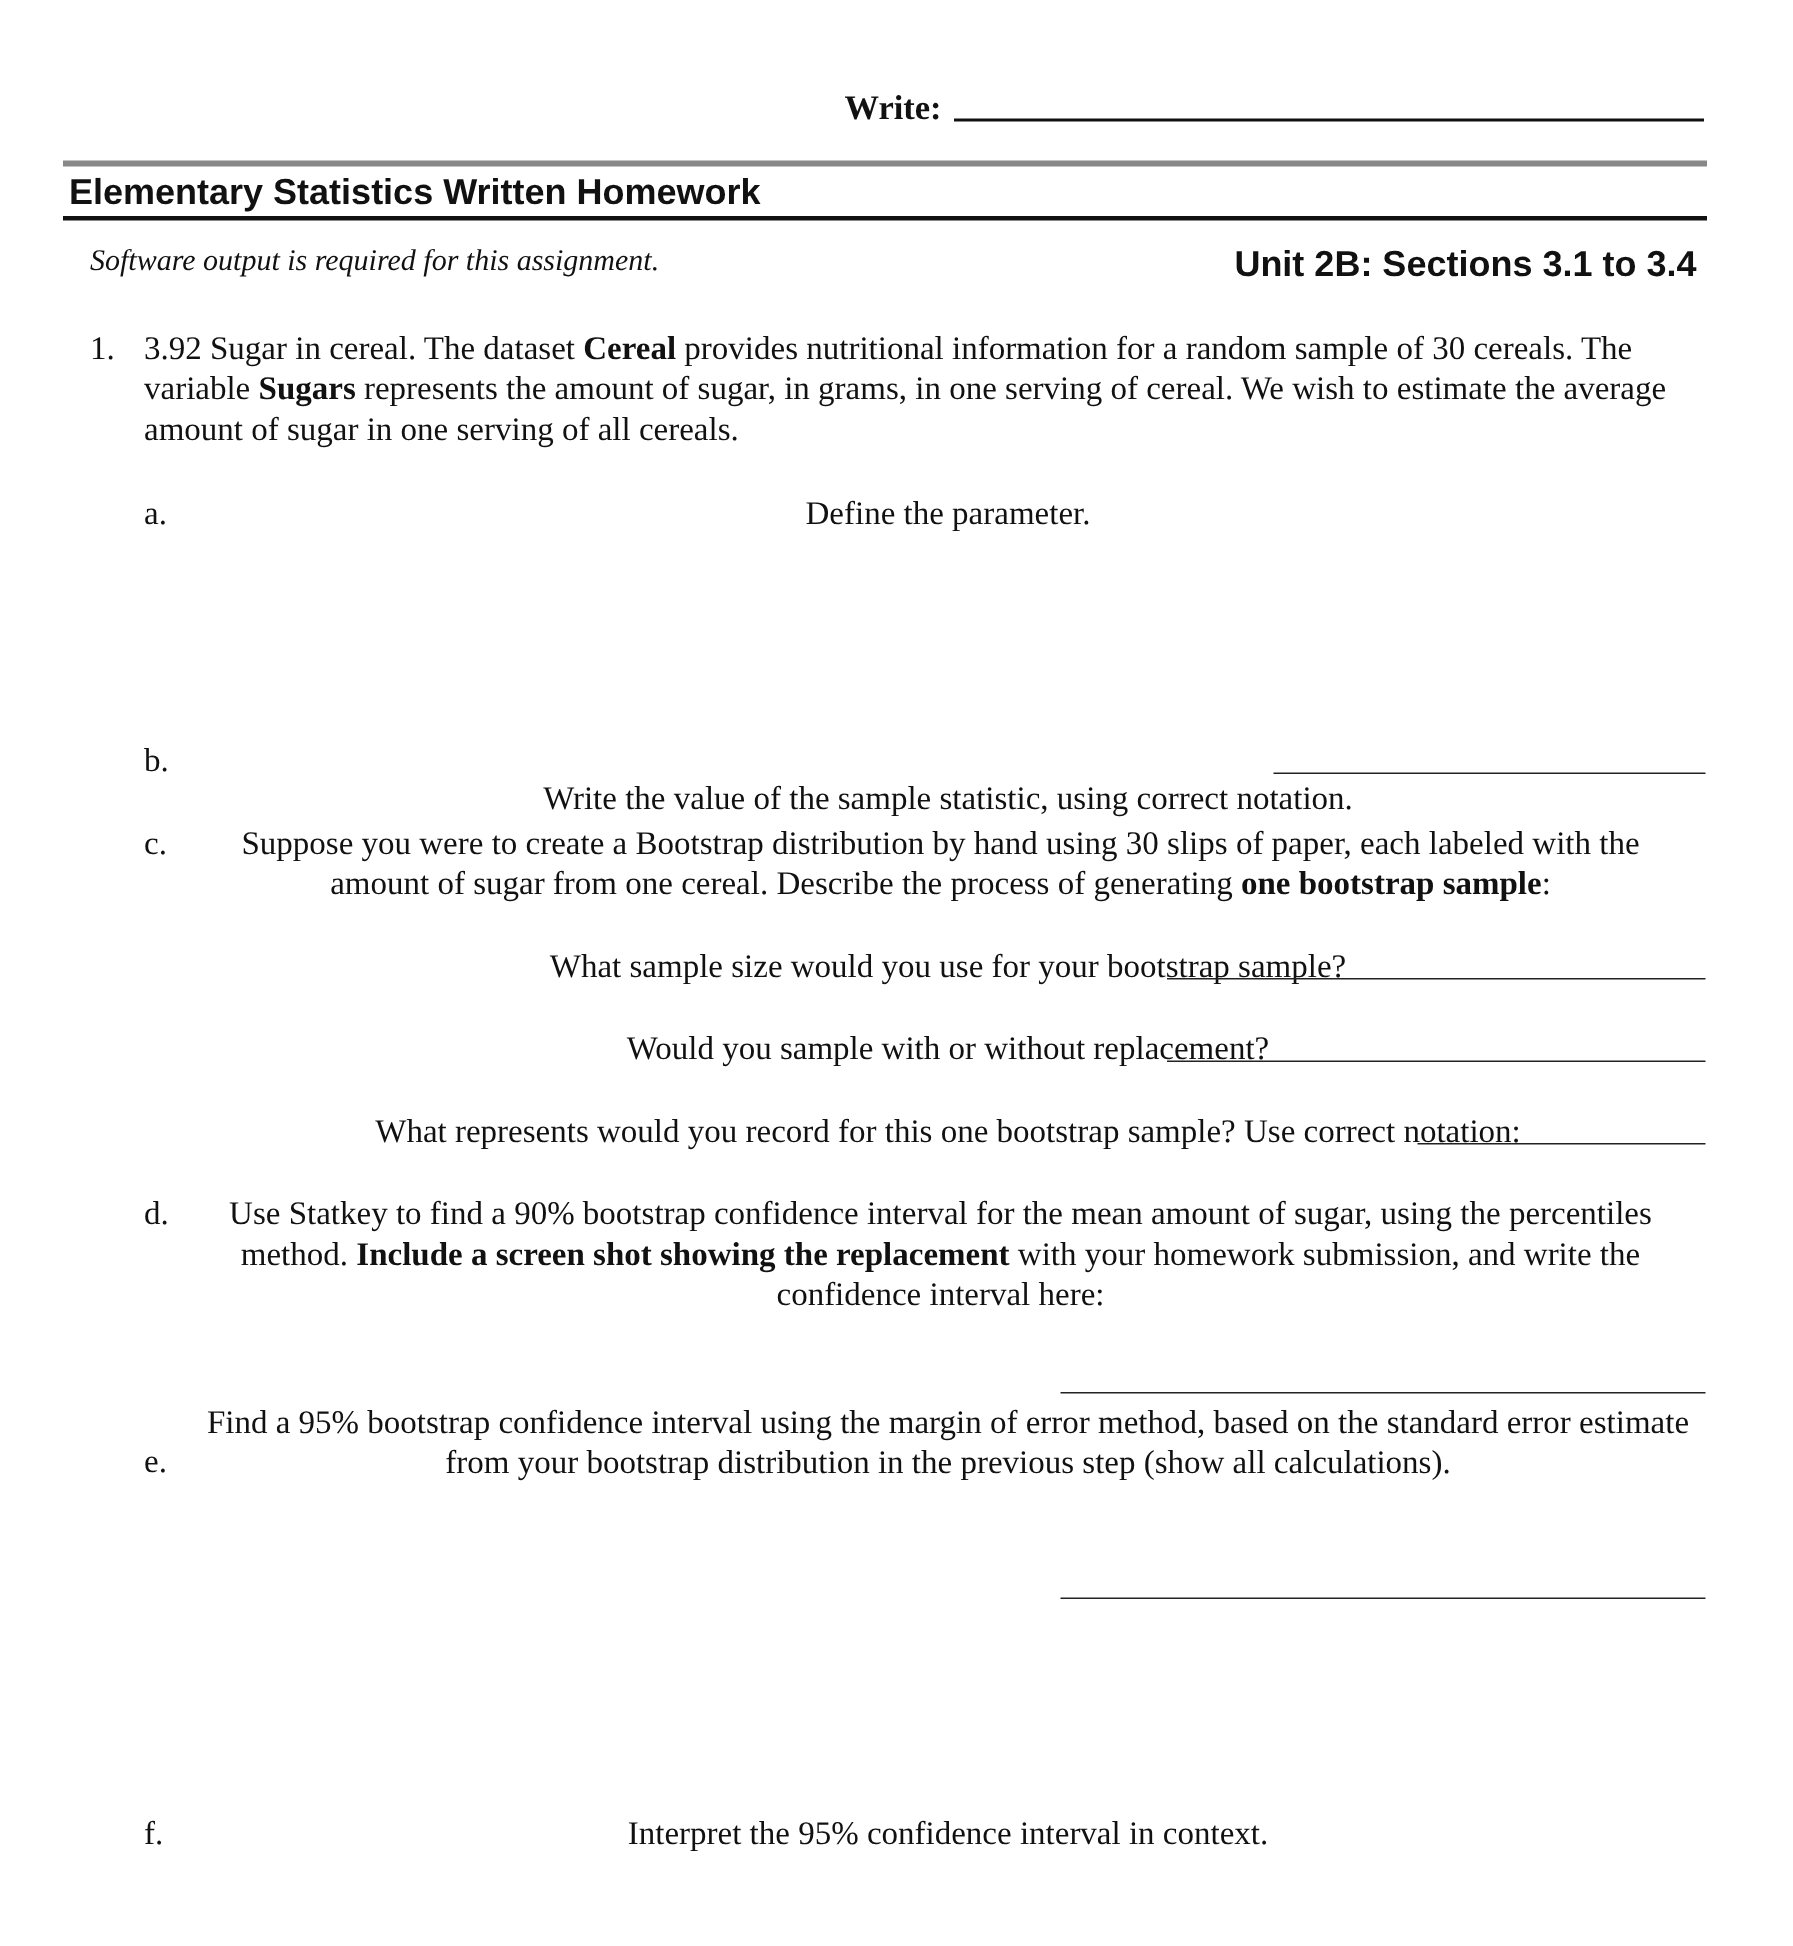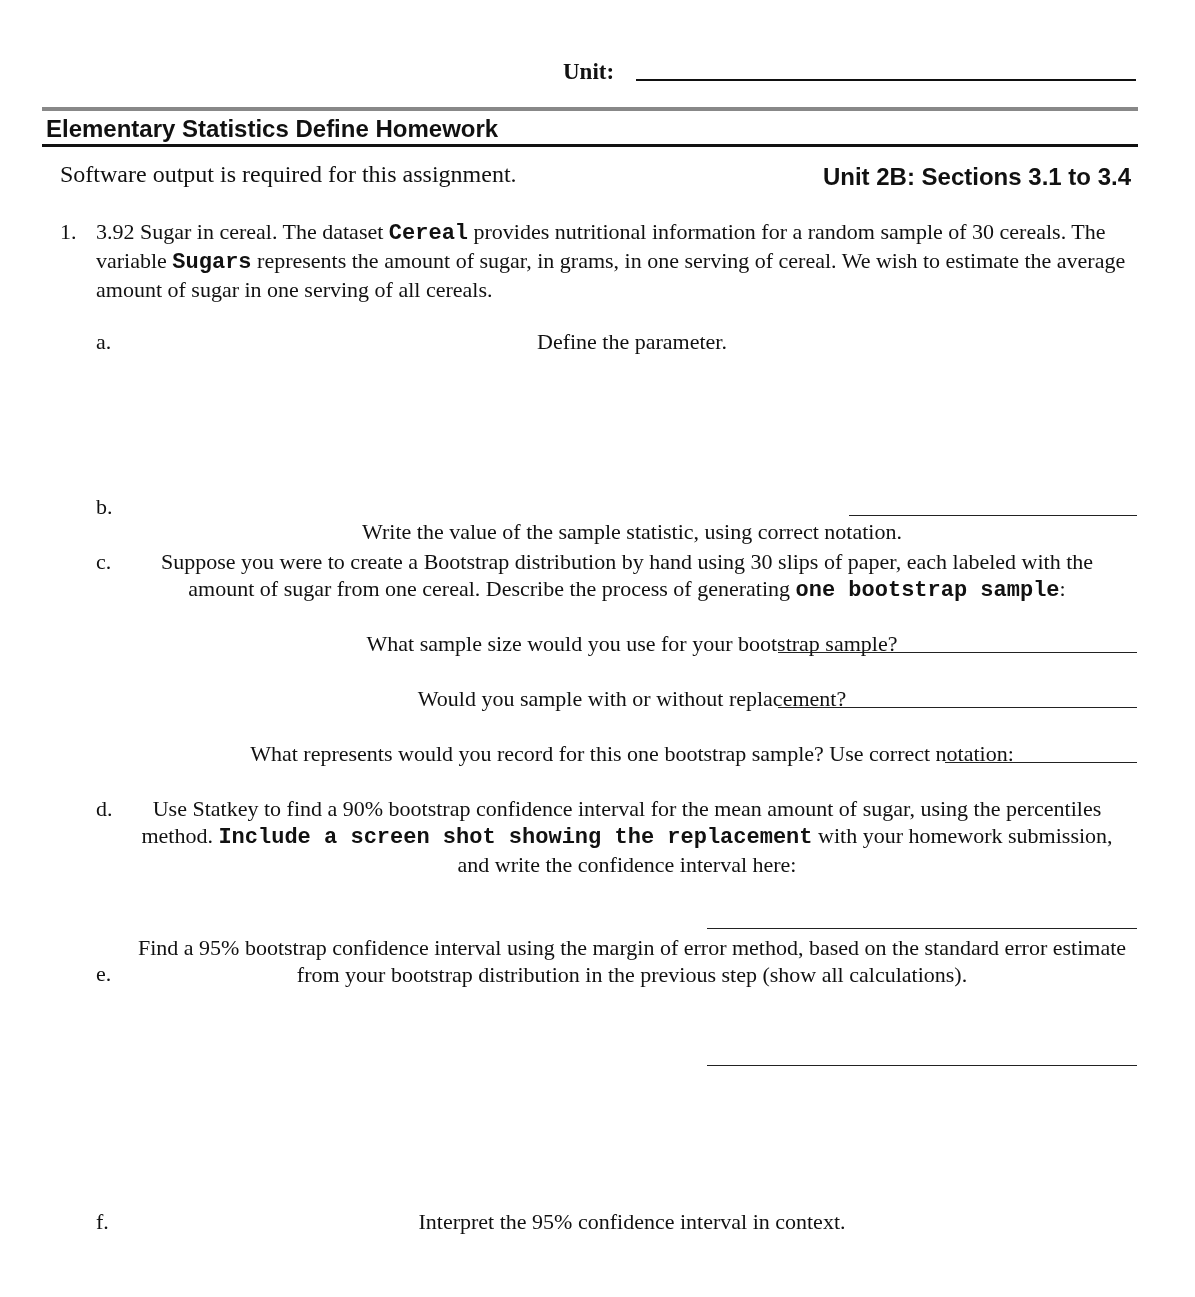--- a/index.html
+++ b/index.html
@@ -2,43 +2,43 @@
 <html><head>
 <meta charset="utf-8">
 <style>
   html, body { margin: 0; padding: 0; background: #ffffff; }
   body { width: 1195px; height: 1297px; position: relative; overflow: hidden;
          font-family: "Liberation Serif", "DejaVu Serif", serif; color: #111; }
   .abs { position: absolute; }
   .serif { font-family: "Liberation Serif", "DejaVu Serif", serif; font-size: 22px; line-height: 27px; }
   .sans { font-family: "Liberation Sans", "DejaVu Sans", sans-serif; }
   .blank { position: absolute; border-bottom: 1.5px solid #222; height: 0; }
-  b { font-weight: bold; font-family: Liberation Mono, monospace; }
+  b { font-weight: bold; }
   .name-label { left: 563px; top: 58px; font-weight: bold; font-size: 23px; }
   .name-line { left: 636px; top: 79px; width: 500px; border-bottom: 2px solid #111; }
   .rule-gray { left: 42px; top: 107px; width: 1096px; height: 4px; background: #888; }
   .rule-black { left: 42px; top: 144px; width: 1096px; height: 3px; background: #111; }
   .hdr-left { left: 46px; top: 115px; font-size: 24px; font-weight: bold; }
   .hdr-right { right: 64px; top: 115px; font-size: 24px; font-weight: bold; margin-top: 48px; }
-  .note { left: 60px; top: 161px; font-size: 24px; }
+  .note { left: 60px; top: 161px; font-style: italic; font-size: 20px; }
   .qnum { left: 60px; top: 218px; }
   .qtext { left: 96px; top: 218px; width: 1045px; }
   .letter { left: 96px; }
   .part { left: 132px; width: 1000px; text-align: center; }
 </style>
 </head>
 <body>
 
 <div>
 
-  <span class="abs serif name-label">Unit:</span>
+  <span class="abs serif name-label">Write:</span>
   <div class="blank name-line"></div>
 
   <div class="abs rule-gray"></div>
-  <span class="abs sans hdr-left">Elementary Statistics Define Homework</span>
+  <span class="abs sans hdr-left">Elementary Statistics Written Homework</span>
   <span class="abs sans hdr-right">Unit 2B: Sections 3.1 to 3.4</span>
   <div class="abs rule-black"></div>
 
   <span class="abs serif note">Software output is required for this assignment.</span>
 
   <span class="abs serif qnum">1.</span>
   <div class="abs serif qtext"><span>3.92 Sugar in cereal. The dataset </span><b>Cereal</b><span> provides nutritional information for a random sample of 30 cereals. The variable </span><b>Sugars</b><span> represents the amount of sugar, in grams, in one serving of cereal. We wish to estimate the average amount of sugar in one serving of all cereals.</span></div>
 
   <span class="abs serif letter" style="top:328px">a.</span>
   <span class="abs serif part" style="top:328px">Define the parameter.</span>

